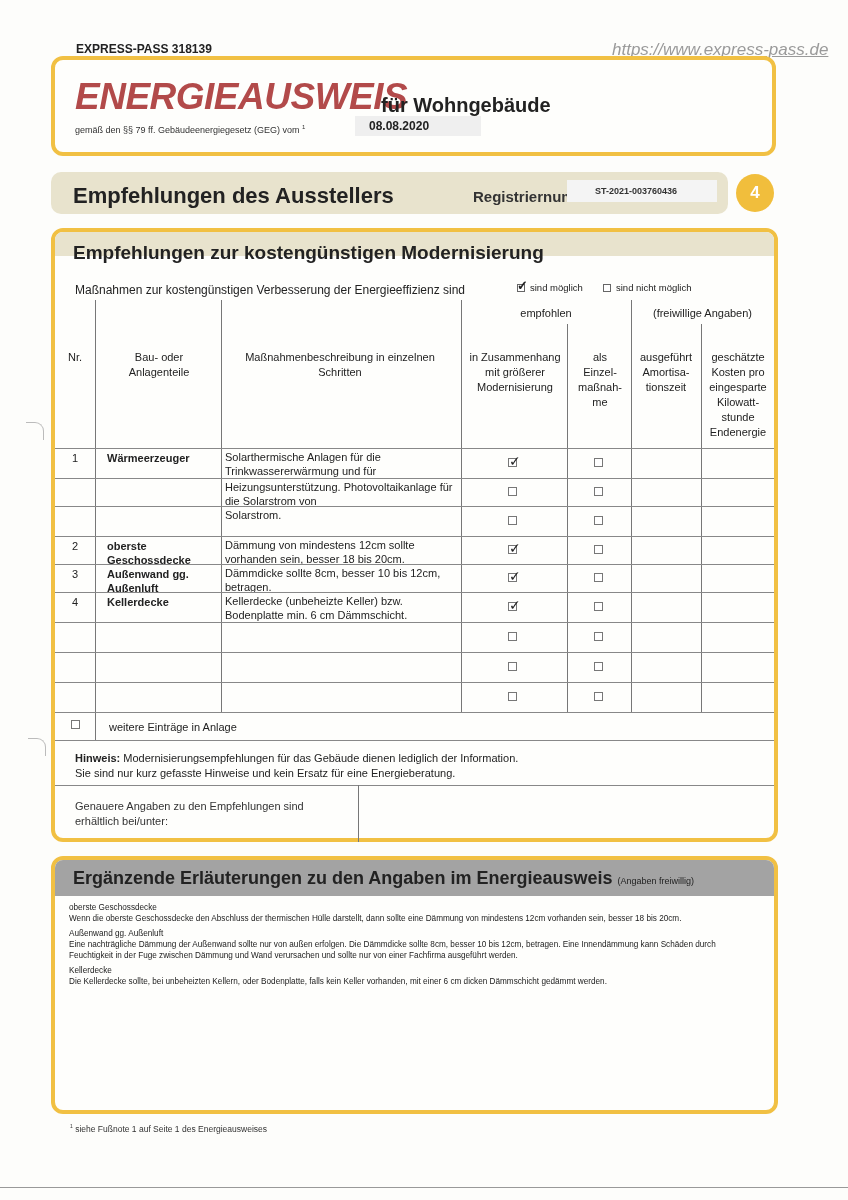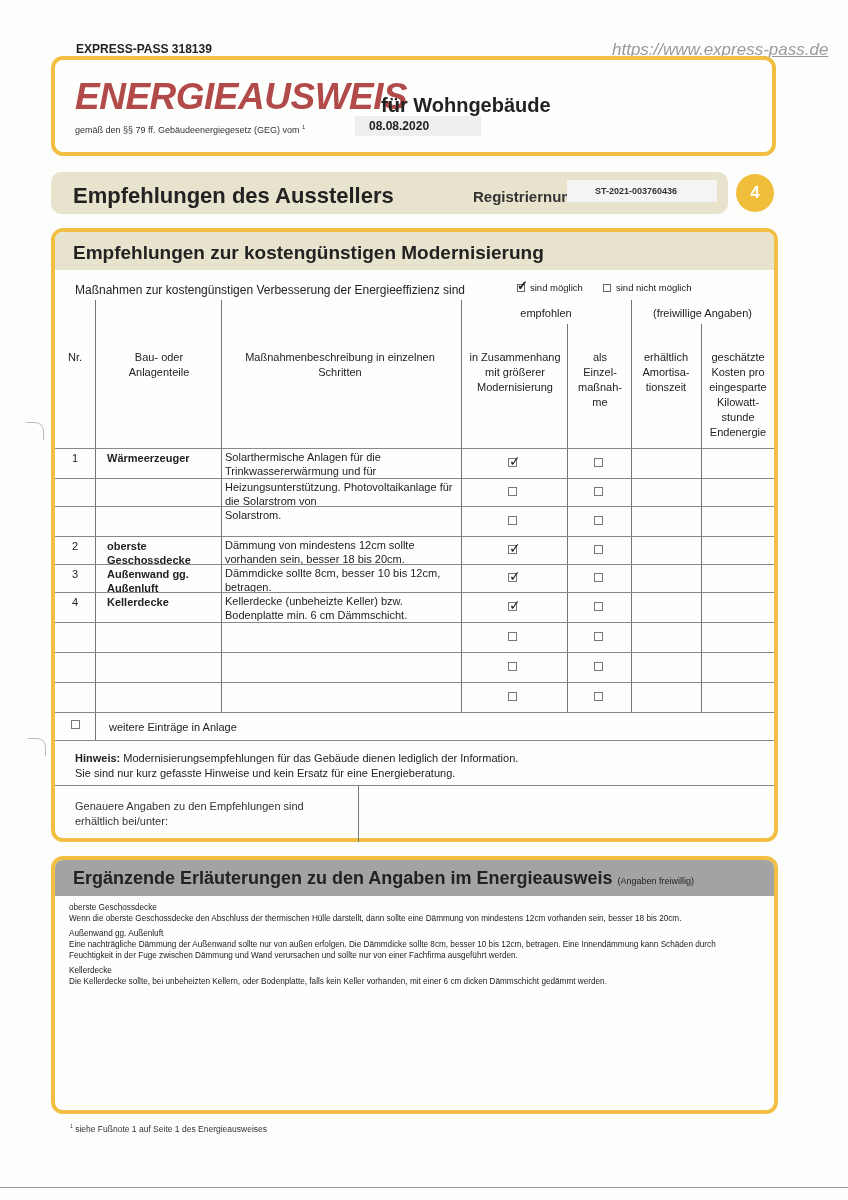--- a/index.html
+++ b/index.html
@@ -17,21 +17,21 @@
   .legal-line sup { font-size: 6px; }
   .date-field { position: absolute; left: 300px; top: 56px; width: 126px; height: 20px; background: #efefef; font-size: 12px; font-weight: bold; padding: 3px 0 0 14px; color: #222; }
 
   .section-bar { position: absolute; left: 51px; top: 172px; width: 677px; height: 42px; background: #e8e3cd; border-radius: 10px; }
   .section-title { position: absolute; left: 22px; top: 11px; font-size: 22px; font-weight: bold; color: #222; }
   .reg-label { position: absolute; left: 422px; top: 16px; font-size: 15px; font-weight: bold; color: #333; }
   .reg-field { position: absolute; left: 516px; top: 8px; width: 150px; height: 22px; background: #f4f4f4; font-size: 9px; font-weight: bold; padding: 6px 0 0 28px; color: #333; }
   .page-badge { position: absolute; left: 736px; top: 174px; width: 38px; height: 38px; border-radius: 50%; background: #f1be3c; color: #fff; font-size: 17px; font-weight: bold; text-align: center; line-height: 38px; }
 
   .rec-box { left: 51px; top: 228px; width: 727px; height: 614px; }
-  .rec-head { position: absolute; left: 0; top: 0; width: 100%; height: 38px; background: #e8e3cd; border-radius: 8px 8px 0 0; }
+  .rec-head { position: absolute; left: 0; top: 0; width: 100%; height: 24px; background: #e8e3cd; border-radius: 8px 8px 0 0; }
   .rec-title { position: absolute; left: 18px; top: 10px; font-size: 19px; font-weight: bold; color: #222; }
   .measures-line { position: absolute; left: 20px; top: 51px; font-size: 12px; color: #222; }
   .opt { position: absolute; top: 50px; font-size: 9.5px; color: #222; }
   .opt-a { left: 462px; } .opt-b { left: 548px; }
   .cb { display: inline-block; width: 8px; height: 8px; border: 1px solid #666; vertical-align: middle; position: relative; margin-right: 5px; background: #fff; }
   .cb.checked::after { content: "\2713"; position: absolute; left: -1px; top: -7px; font-size: 13px; color: #222; font-weight: bold; }
 
   .tbl { position: absolute; left: 0; top: 68px; width: 719px; }
   .vl { position: absolute; width: 1px; background: #777; }
   .hl { position: absolute; height: 1px; background: #888; left: 0; width: 719px; }
@@ -103,21 +103,21 @@
     <div class="vl" style="left:40px; top:412px; height:28px;"></div>
 
     <div class="th" style="left:406px; width:170px; top:6px;">empfohlen</div>
     <div class="th" style="left:576px; width:143px; top:6px;">(freiwillige Angaben)</div>
 
     <div class="th" style="left:0; width:40px; top:50px;">Nr.</div>
     <div class="th" style="left:56px; width:96px; top:50px;">Bau- oder Anlagenteile</div>
     <div class="th" style="left:180px; width:210px; top:50px;">Maßnahmenbeschreibung in einzelnen Schritten</div>
     <div class="th" style="left:408px; width:104px; top:50px;">in Zusammenhang mit größerer Modernisierung</div>
     <div class="th" style="left:520px; width:50px; top:50px;">als Einzel-maßnah-me</div>
-    <div class="th" style="left:578px; width:66px; top:50px;">erhältlich Amortisa-tionszeit</div>
+    <div class="th" style="left:578px; width:66px; top:50px;">ausgeführt Amortisa-tionszeit</div>
     <div class="th" style="left:648px; width:70px; top:50px;">geschätzte Kosten pro eingesparte Kilowatt-stunde Endenergie</div>
 
     <div id="rows-container">
         <div class="hl" style="top: 148px;"></div>
         <div style="position: absolute; left: 0px; top: 148px; width: 719px; height: 30px;">
           <div class="cell" style="left: 0px; width: 40px; text-align: center; top: 3px;">1</div>
           <div class="cell bold" style="left: 52px; width: 112px; top: 3px;">Wärmeerzeuger</div>
           <div class="cell" style="left: 170px; width: 234px; top: 2px;">Solarthermische Anlagen für die Trinkwassererwärmung und für</div>
           <div class="tick checked" style="left: 453px; top: 10px;"></div>
           <div class="tick" style="left: 539px; top: 10px;"></div>

